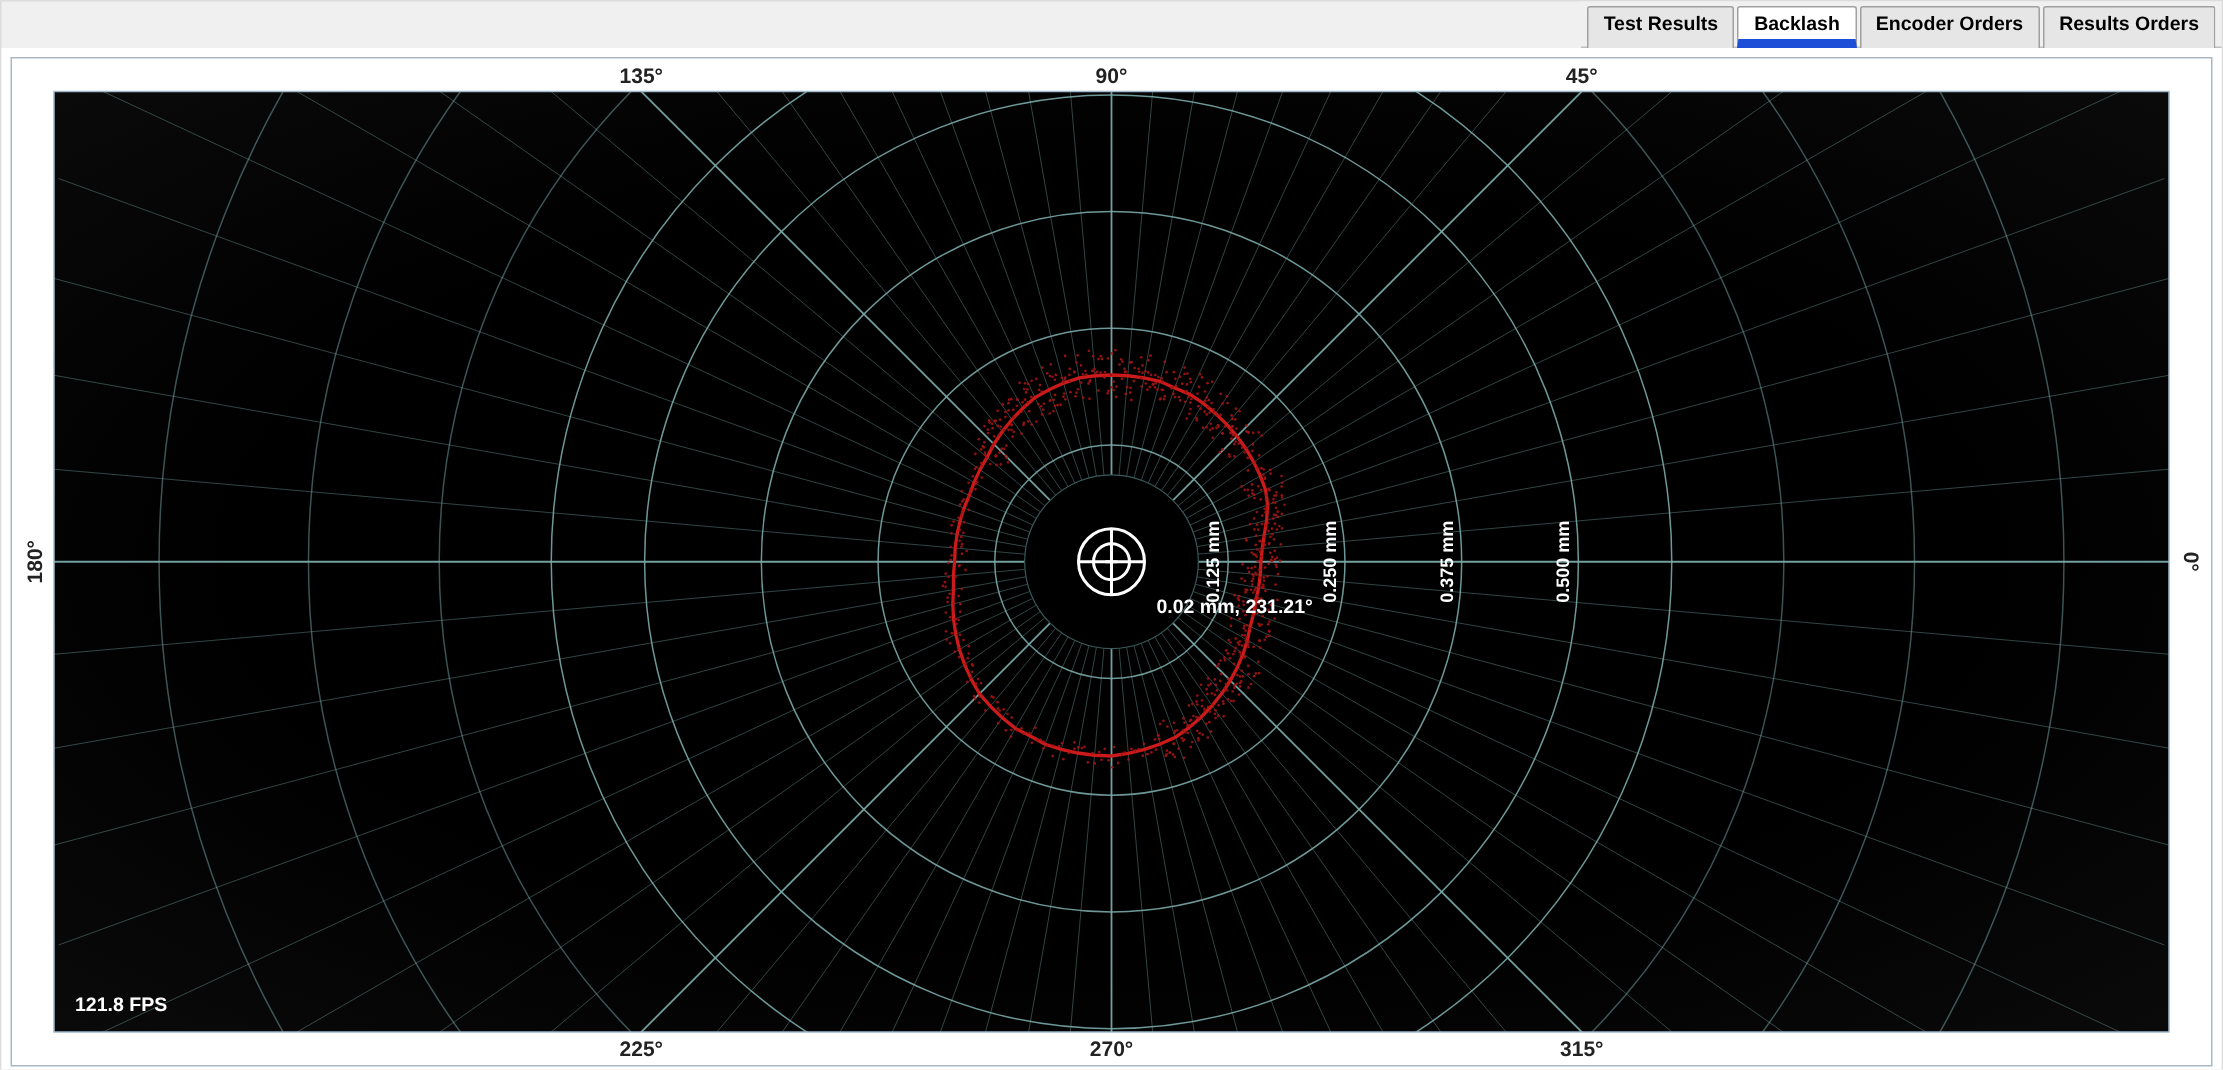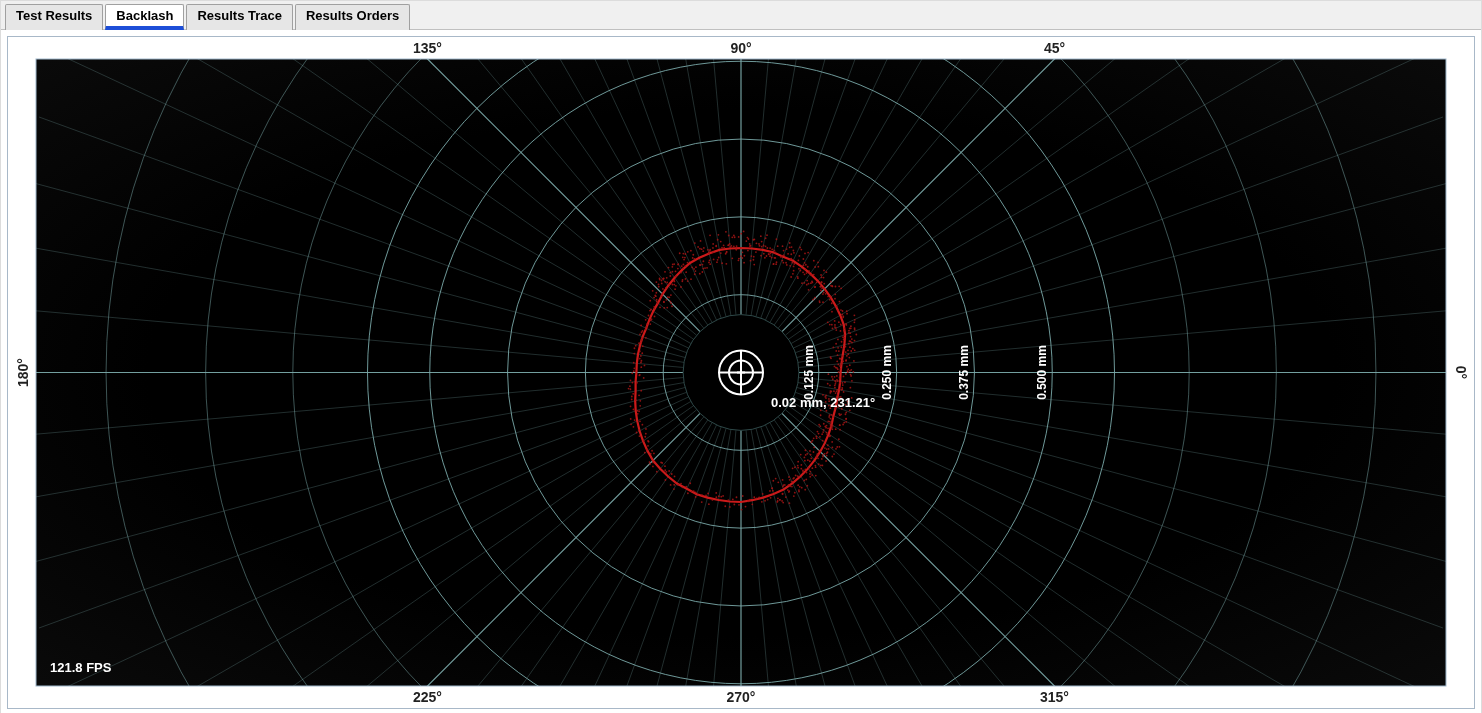--- a/index.html
+++ b/index.html
@@ -12,20 +12,21 @@
     font-size: 12px;
     overflow: hidden;
   }
   .window {
     width: 100%;
     height: 100%;
     box-sizing: border-box;
     border: 1px solid #dcdcdc;
     display: flex;
     flex-direction: column;
+    align-items: flex-end;
   }
   .tabs {
     display: flex;
     gap: 2px;
     padding: 2px 4px 0 4px;
     background: #f0f0f0;
     border-bottom: 1px solid #c0c0c0;
   }
   .tab {
     padding: 3px 10px;
@@ -35,21 +36,21 @@
     font-weight: 600;
     font-size: 13px;
     color: #000;
     cursor: pointer;
     position: relative;
     top: 1px;
     border-radius: 2px 2px 0 0;
   }
   .tab.active {
     background: #ffffff;
-    border-bottom: 4px solid #1d4ed8;
+    border-bottom: 6px solid #1d4ed8;
     z-index: 2;
   }
   .content {
     flex: 1;
     background: #ffffff;
     padding: 6px;
     box-sizing: border-box;
   }
   .chart-wrap {
     width: 100%;
@@ -87,21 +88,21 @@
     fill: #ffffff;
   }
 </style>
 </head>
 <body>
 
 <div class="window">
   <div class="tabs">
     <div class="tab">Test Results</div>
     <div class="tab active">Backlash</div>
-    <div class="tab">Results Trace</div>
+    <div class="tab">Encoder Orders</div>
     <div class="tab">Results Orders</div>
   </div>
   <div class="content">
     <div class="chart-wrap">
       <svg id="polar" width="1466" height="671" viewBox="0 0 1466 671">
           <defs>
             <radialGradient id="bgGrad" cx="50%" cy="50%" r="70%">
               <stop offset="0%" stop-color="#000000"></stop>
               <stop offset="60%" stop-color="#000000"></stop>
               <stop offset="100%" stop-color="#0a0a0a"></stop>

